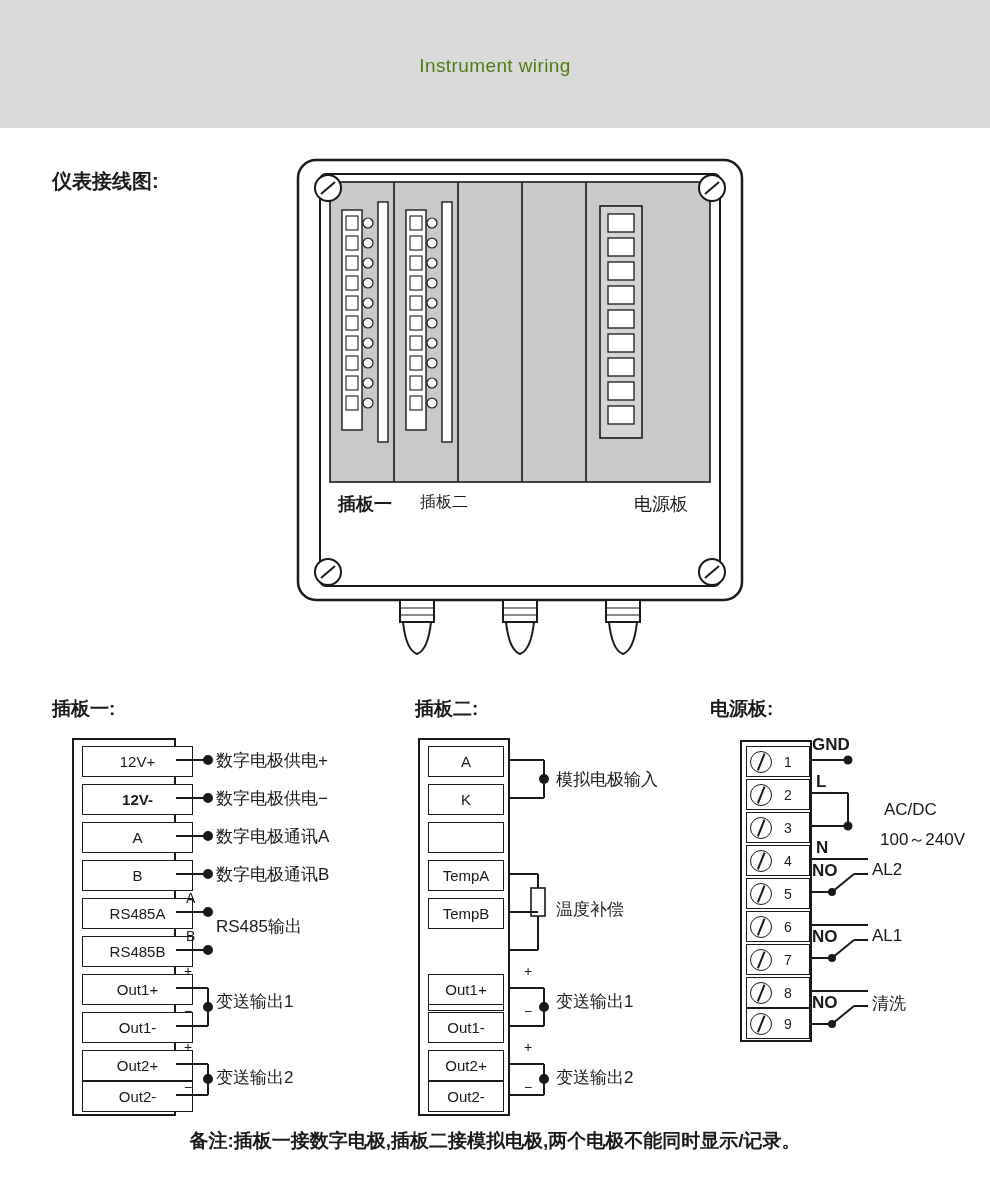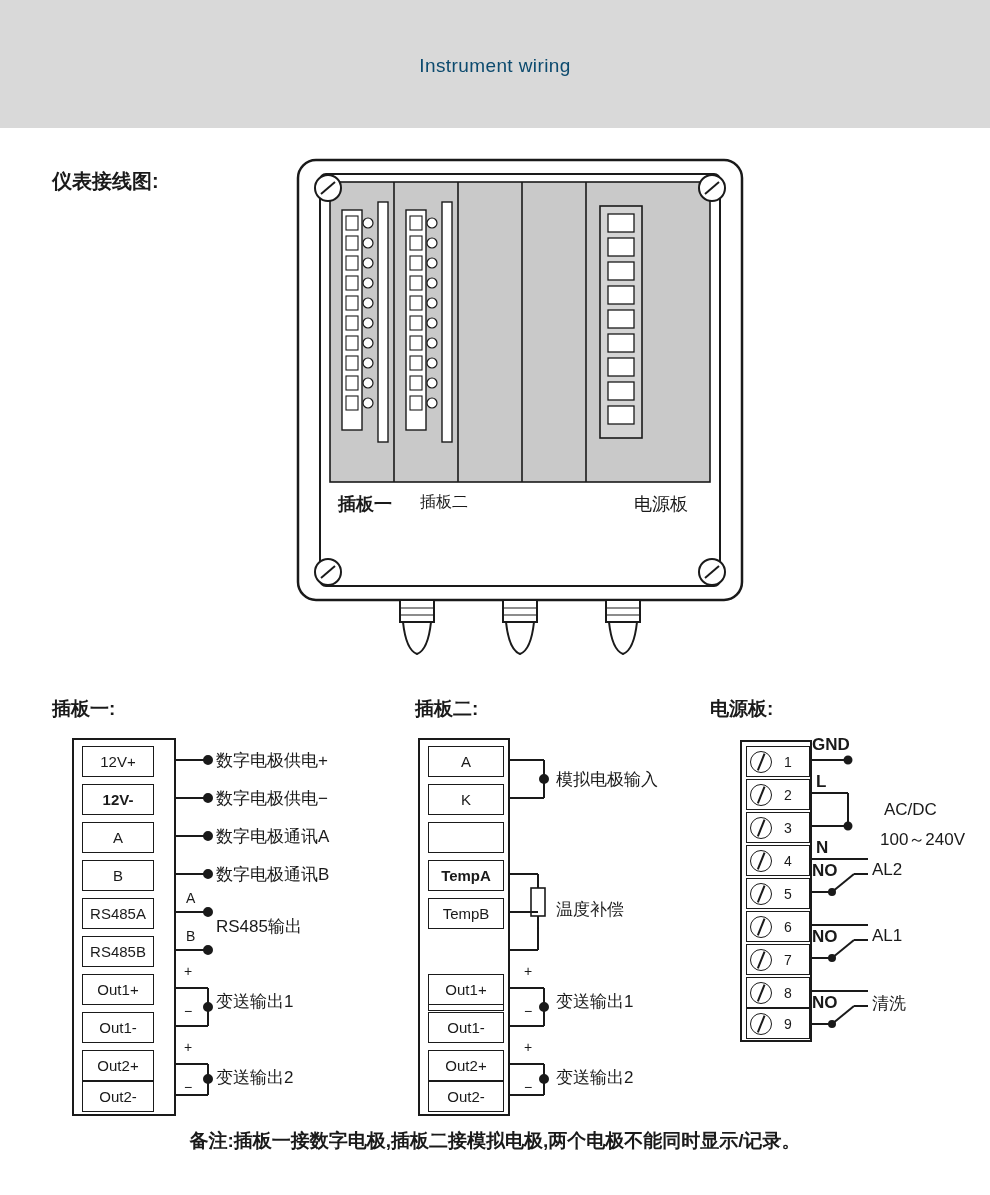--- a/index.html
+++ b/index.html
@@ -29,21 +29,21 @@
   }
   .header-title {
     font-size: 40px;
     font-weight: bold;
     letter-spacing: 2px;
     line-height: 1.15;
     color: #1a1a1a;
   }
   .header-sub {
     font-size: 19px;
-    color: #0c4a6e;
+    color: #4d7c0f;
     margin-top: 4px;
     letter-spacing: 0.4px;
   }
 
   
   .diagram-label {
     position: absolute;
     left: 52px;
     top: 168px;
     font-size: 20px;
@@ -85,21 +85,21 @@
     left: 8px;
     box-sizing: border-box;
     border: 1.6px solid #1a1a1a;
     background: #ffffff;
     font-size: 15px;
     display: flex;
     align-items: center;
     justify-content: center;
     height: 31px;
   }
-  #block1 .term { width: 72px; }
+  #block1 .term { width: 111px; }
   #block2 .term { width: 76px; }
 
   
   #block3 {
     position: absolute;
     left: 740px;
     top: 740px;
     width: 72px;
     height: 302px;
     box-sizing: border-box;
@@ -353,21 +353,21 @@
 <div class="lbl small" style="left:186px; top:928px;">B</div>
 <div class="lbl small" style="left:184px; top:963px;">+</div>
 <div class="lbl small" style="left:184px; top:1003px;">−</div>
 <div class="lbl small" style="left:184px; top:1039px;">+</div>
 <div class="lbl small" style="left:184px; top:1079px;">−</div>
 
 <div class="tblock" id="block2">
   <div class="term" style="top:6px;">A</div>
   <div class="term" style="top:44px;">K</div>
   <div class="term" style="top:82px;"></div>
-  <div class="term" style="top:120px;font-weight:bold;">TempA</div>
+  <div class="term" style="top:120px;">TempA</div>
   <div class="term" style="top:158px;">TempB</div>
   <div class="term" style="top:196px;margin-top:44px;">TempC</div>
   <div class="term" style="top:234px;">Out1+</div>
   <div class="term" style="top:272px;">Out1-</div>
   <div class="term" style="top:310px;">Out2+</div>
   <div class="term" style="top:341px;">Out2-</div>
 </div>
 
 <div style="position:absolute; left:504px; top:738px; width:200px; height:380px;">
   <svg width="200" height="380" viewBox="0 0 200 380">

